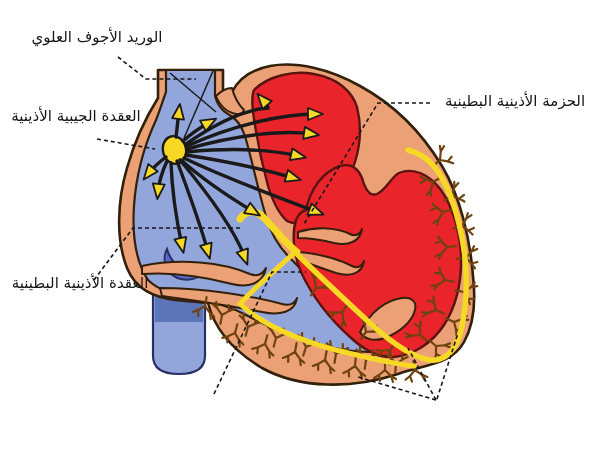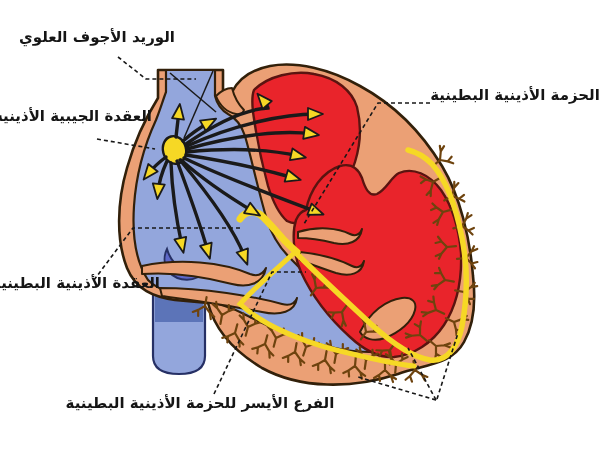--- a/index.html
+++ b/index.html
@@ -15,21 +15,21 @@
     --crescent-blue:#5E68C8;
     --navy-outline:#263065;
     --arrow-black:#1A1A1A;
     --leader-line:#181818;
     --label-text:#151515;
   }
   html,body{margin:0;padding:0;background:var(--background);}
   #stage{position:relative;width:600px;height:450px;background:var(--background);overflow:hidden;
          font-family:"DejaVu Sans", sans-serif;}
   #stage svg{position:absolute;left:0;top:0;}
-  .lbl{position:absolute;direction:rtl;text-align:center;font-weight:bold;
+  .lbl{position:absolute;direction:rtl;text-align:center;font-weight:normal;
        font-size:15px;line-height:1.2;color:var(--label-text);white-space:nowrap;}
   .wall{fill:var(--heart-wall);stroke:var(--outline);stroke-width:2.6;stroke-linejoin:round;}
   .wallthin{fill:var(--heart-wall);stroke:var(--outline);stroke-width:2;stroke-linejoin:round;}
   .blue{fill:var(--blood-blue);stroke:var(--outline);stroke-width:2.2;stroke-linejoin:round;}
   .red{fill:var(--blood-red);stroke:var(--red-outline);stroke-width:2.4;stroke-linejoin:round;}
   .crescent{fill:var(--crescent-blue);stroke:var(--navy-outline);stroke-width:2;}
   .ivc-light{fill:var(--blood-blue);stroke:var(--navy-outline);stroke-width:2.2;}
   .ivc-dark{fill:var(--blood-blue-dark);stroke:none;}
   .ylw{fill:none;stroke:var(--conduction-yellow);stroke-linecap:round;}
   .node{fill:var(--conduction-yellow);stroke:var(--arrow-black);stroke-width:2.4;}
@@ -174,16 +174,15 @@
     <path class="leader" d="M214,394 L272,272 L306,272"></path>
     <path class="leader" d="M436,400 L358,377"></path>
     <path class="leader" d="M436,400 L408,348"></path>
     <path class="leader" d="M437,399 L458,333"></path>
   </g>
 </svg>
 
 <div class="lbl" style="left:18px;top:28px;width:158px;">الوريد الأجوف العلوي</div>
 <div class="lbl" style="left:0px;top:107px;width:152px;">العقدة الجيبية الأذينية</div>
 <div class="lbl" style="left:0px;top:274px;width:160px;">العقدة الأذينية البطينية</div>
-<div class="lbl" style="left:430px;top:86px;width:170px;">الحزمة الأذينية البطينية</div>
-<div class="lbl" style="left:48px;top:394px;width:304px;">الفرع الأيسر للحزمة الأذينية البطينية</div>
+<div class="lbl" style="left:430px;top:92px;width:170px;">الحزمة الأذينية البطينية</div>
 
 </div>
 
 </body></html>

